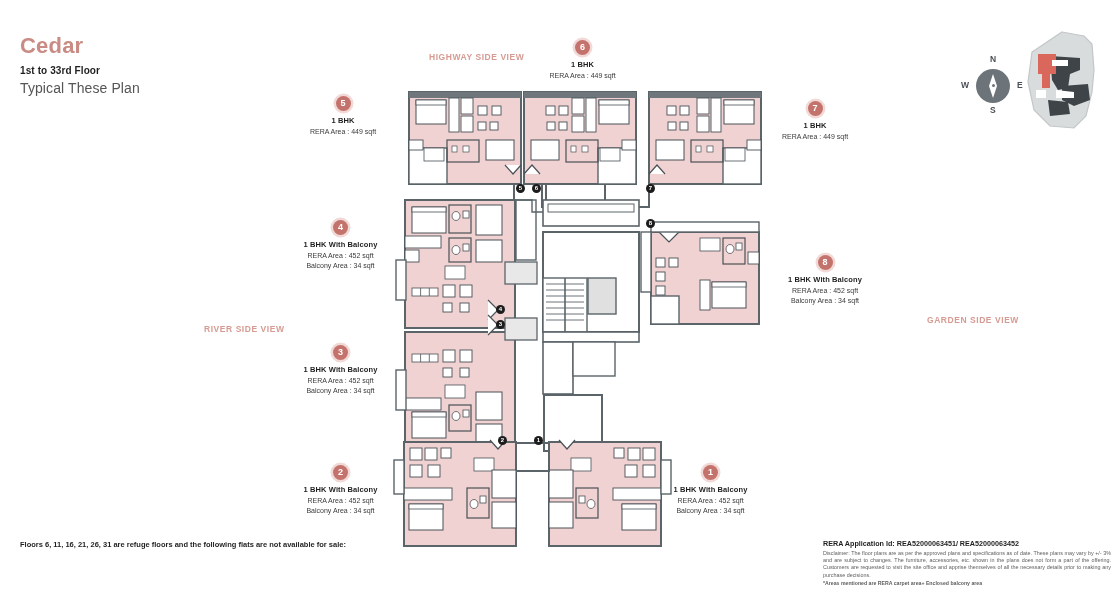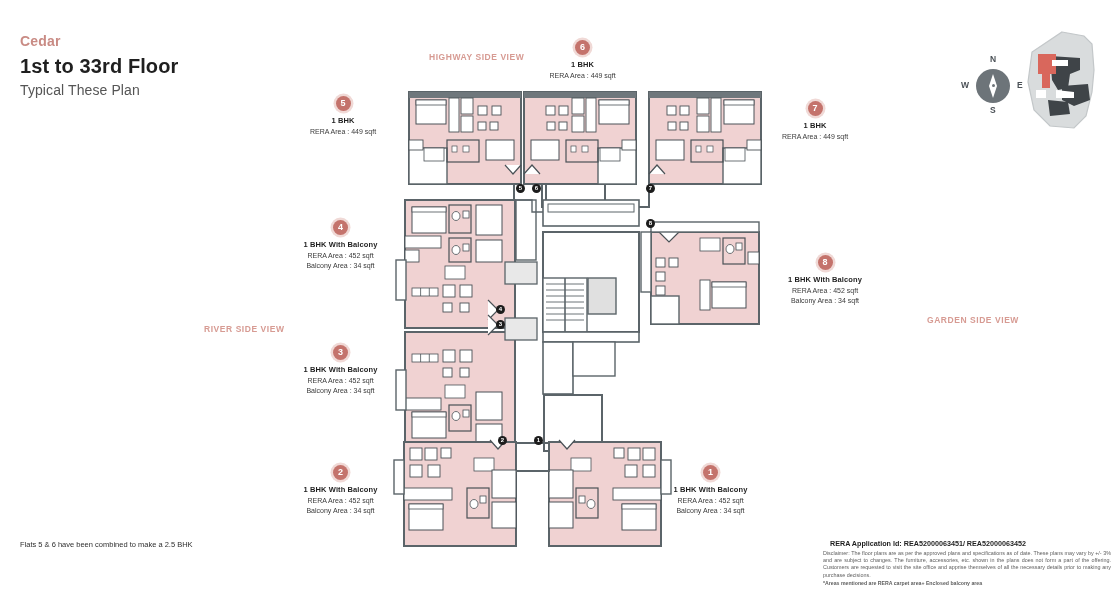--- a/index.html
+++ b/index.html
@@ -1,22 +1,22 @@
 <!DOCTYPE html>
 <html><head>
 <meta charset="utf-8">
 <style>
   html,body{margin:0;padding:0;background:#ffffff;}
   body{width:1117px;height:593px;position:relative;overflow:hidden;
        font-family:"Liberation Sans", sans-serif;color:#2b2b2b;}
 
   
   #title-block{position:absolute;left:20px;top:33px;}
-  #project-name{font-size:14px;font-weight:bold;color:#c98b84;letter-spacing:.2px;margin:0 0 6px 0;}
-  #floor-range{font-size:20px;font-weight:bold;color:#1f1f1f;margin:0 8px 4px 0;letter-spacing:.1px;}
+  #project-name{font-size:22px;font-weight:bold;color:#c98b84;letter-spacing:.2px;margin:0 0 6px 0;}
+  #floor-range{font-size:10px;font-weight:bold;color:#1f1f1f;margin:0 8px 4px 0;letter-spacing:.1px;}
   #plan-type{font-size:14px;color:#555;font-weight:400;margin:0;letter-spacing:.1px;}
 
   
   .side-view{position:absolute;font-size:8.5px;font-weight:bold;color:#d79b93;letter-spacing:.55px;white-space:nowrap;}
   #view-highway{left:429px;top:52px;}
   #view-river{left:204px;top:302px;margin-top:22px;}
   #view-garden{left:879px;top:315px;margin-left:48px;}
 
   
   .unit-card{position:absolute;text-align:center;white-space:nowrap;}
@@ -47,21 +47,21 @@
 
   
   #key-plan{position:absolute;left:1022px;top:30px;width:90px;height:105px;}
 
   
   #footnote-left{position:absolute;left:20px;top:540px;width:330px;}
   #fn-head{font-size:7.5px;font-weight:bold;color:#1f1f1f;margin-bottom:2px;}
   .fn-line{font-size:7.5px;color:#2f2f2f;line-height:10.5px;}
 
   #footnote-right{position:absolute;left:823px;top:539px;width:288px;}
-  #rera-id{font-size:7.2px;font-weight:bold;color:#1f1f1f;margin-bottom:2px;margin-left:7px;}
+  #rera-id{font-size:7.2px;font-weight:bold;color:#1f1f1f;margin-bottom:2px;}
   #disclaimer{font-size:5.4px;color:#5e5e5e;line-height:7.2px;text-align:justify;}
   #areanote{font-size:5.2px;color:#5e5e5e;line-height:7px;margin-top:1px;font-weight:bold;}
 
   
   #floorplan{position:absolute;left:0;top:0;width:1117px;height:593px;}
 
   
   .pin{position:absolute;width:9px;height:9px;border-radius:50%;background:#1c1c1c;color:#fff;
        font-size:6px;font-weight:bold;line-height:9px;text-align:center;}
   #pin-1{left:534px;top:436px;} #pin-2{left:498px;top:436px;}
@@ -392,20 +392,20 @@
   <path d="M40 56 L66 54 L68 70 L52 76 L40 70 Z" fill="#3f4448"></path>
   <path d="M26 70 L46 72 L48 84 L28 86 Z" fill="#3f4448"></path>
   <rect x="16" y="24" width="18" height="20" fill="#d9675c"></rect>
   <rect x="20" y="44" width="8" height="14" fill="#d9675c"></rect>
   <path d="M30 30 L46 30 L46 36 L30 36 Z" fill="#ffffff"></path>
   <path d="M34 60 L52 62 L52 68 L34 68 Z" fill="#ffffff"></path>
   <path d="M14 60 L24 60 L24 68 L14 68 Z" fill="#ffffff"></path>
 </svg>
 
 <div id="footnote-left">
-  <div class="fn-line">Flats 5 &amp; 6 have been combined to make a 2.5 BHK</div>
+  <div id="fn-head">Floors 6, 11, 16, 21, 26, 31 are refuge floors and the following flats are not available for sale:</div>
 </div>
 
 <div id="footnote-right">
   <div id="rera-id">RERA Application Id: REA52000063451/ REA52000063452</div>
   <div id="disclaimer">Disclaimer: The floor plans are as per the approved plans and specifications as of date. These plans may vary by +/- 3% and are subject to changes. The furniture, accessories, etc. shown in the plans does not form a part of the offering. Customers are requested to visit the site office and apprise themselves of all the necessary details prior to making any purchase decisions.</div>
   <div id="areanote">*Areas mentioned are RERA carpet area+ Enclosed balcony area</div>
 </div>
 
 </body></html>

